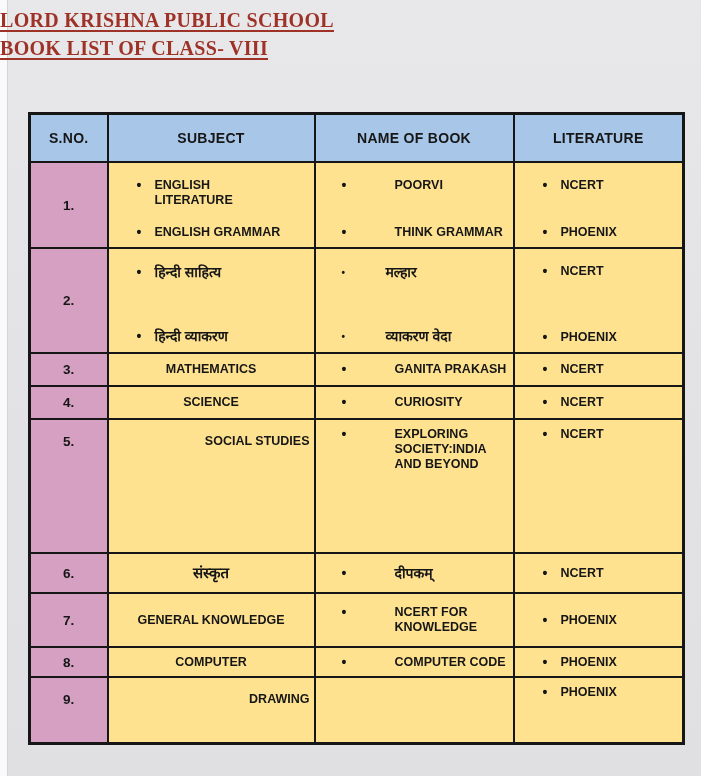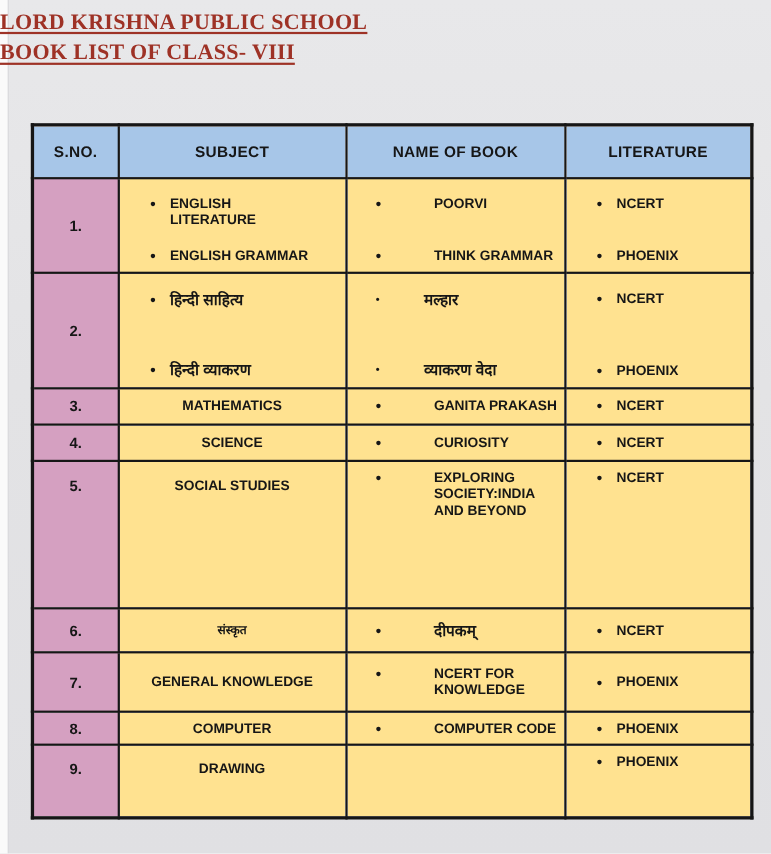--- a/index.html
+++ b/index.html
@@ -56,21 +56,21 @@
   }
   .sno-cell { text-align: center; }
   .sno-num { font-size: 13.5px; font-weight: 700; }
   .center-text {
     text-align: center;
     font-weight: 700;
     font-size: 12.5px;
     line-height: 15px;
     padding: 2px 4px;
   }
-  .hindi { font-size: 11px; line-height: 18px; }
+  .hindi { font-size: 15px; line-height: 18px; }
   .cell-list { display: flex; flex-direction: column; padding-top: 7px; }
   .cell-list.single { padding-top: 0; }
   .cell-list.multi { justify-content: space-between; padding-top: 8px; }
   .cell-list.col-subject { padding-left: 28px; }
   .cell-list.col-book { padding-left: 26px; }
   .cell-list.col-publication { padding-left: 28px; }
   .bullet-item {
     display: flex;
     align-items: flex-start;
     font-weight: 700;
@@ -79,21 +79,21 @@
   }
   .bullet-item.hindi { font-size: 14px; line-height: 17px; }
   .bullet { width: 18px; flex: none; font-size: 14px; line-height: inherit; }
   .bullet-item.tight .bullet { width: 9px; font-size: 10px; }
   .col-subject .item-text { max-width: 126px; }
   .col-book .item-text { max-width: 126px; padding-left: 35px; }
   .col-publication .item-text { max-width: 120px; }
   
   tr.vtop td { vertical-align: top; }
   tr.vtop .sno-num { padding-top: 14px; display: block; }
-  tr.vtop .center-text { padding-top: 14px; }
+  tr.vtop .center-text { padding-top: 14px; text-align: right; }
   tr.vtop .cell-list { padding-top: 7px; }
 </style>
 </head>
 <body>
 
 <div class="page">
   <div class="left-strip"></div>
 
   <div class="title-block">
     <div class="title-line" style="color: rgb(158, 50, 38);">LORD KRISHNA PUBLIC SCHOOL</div>

